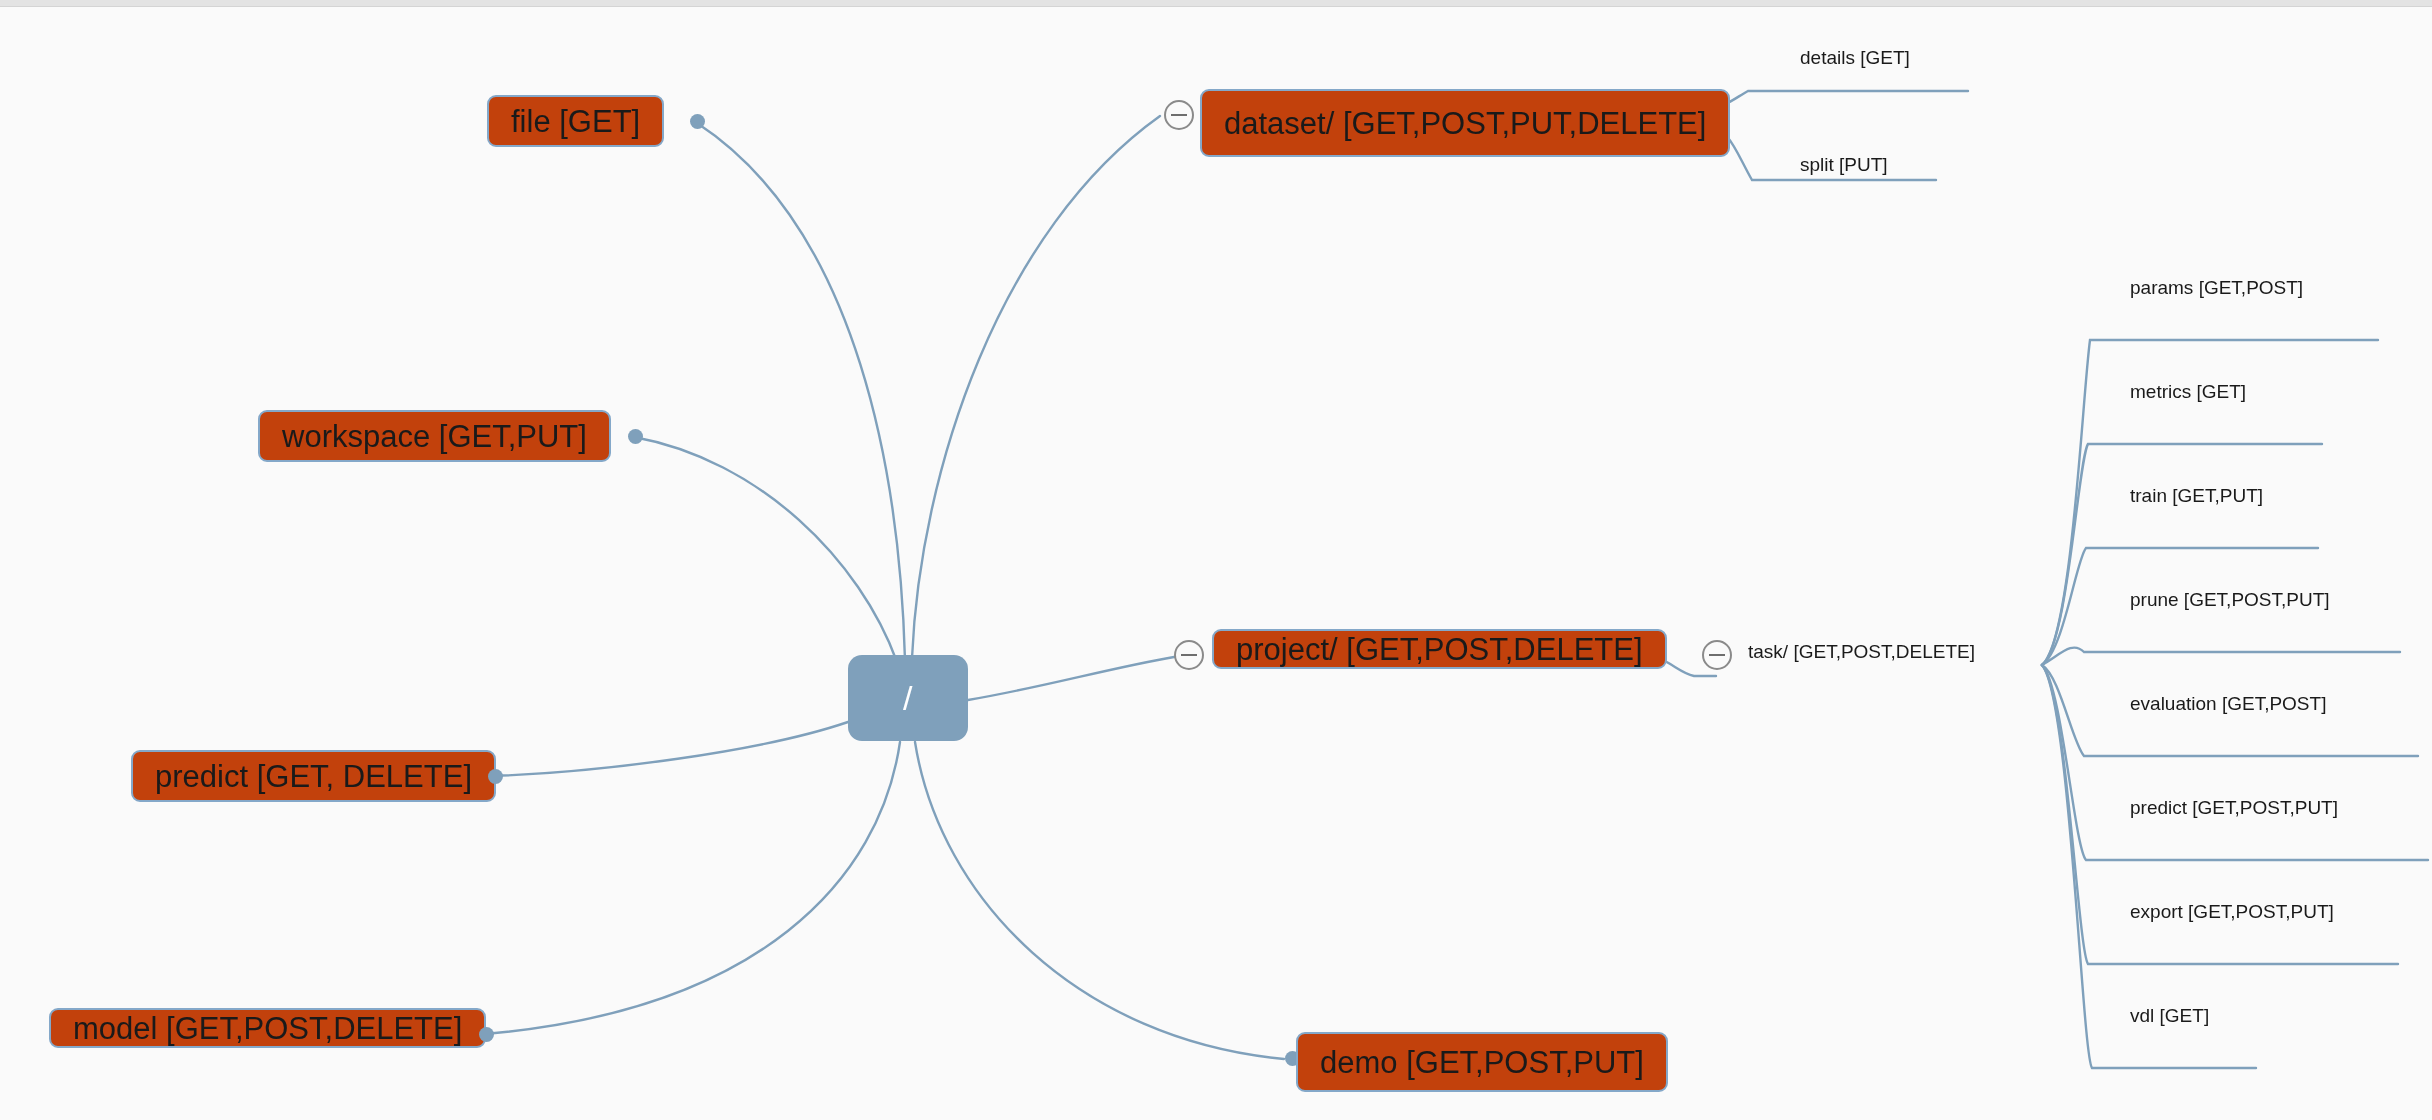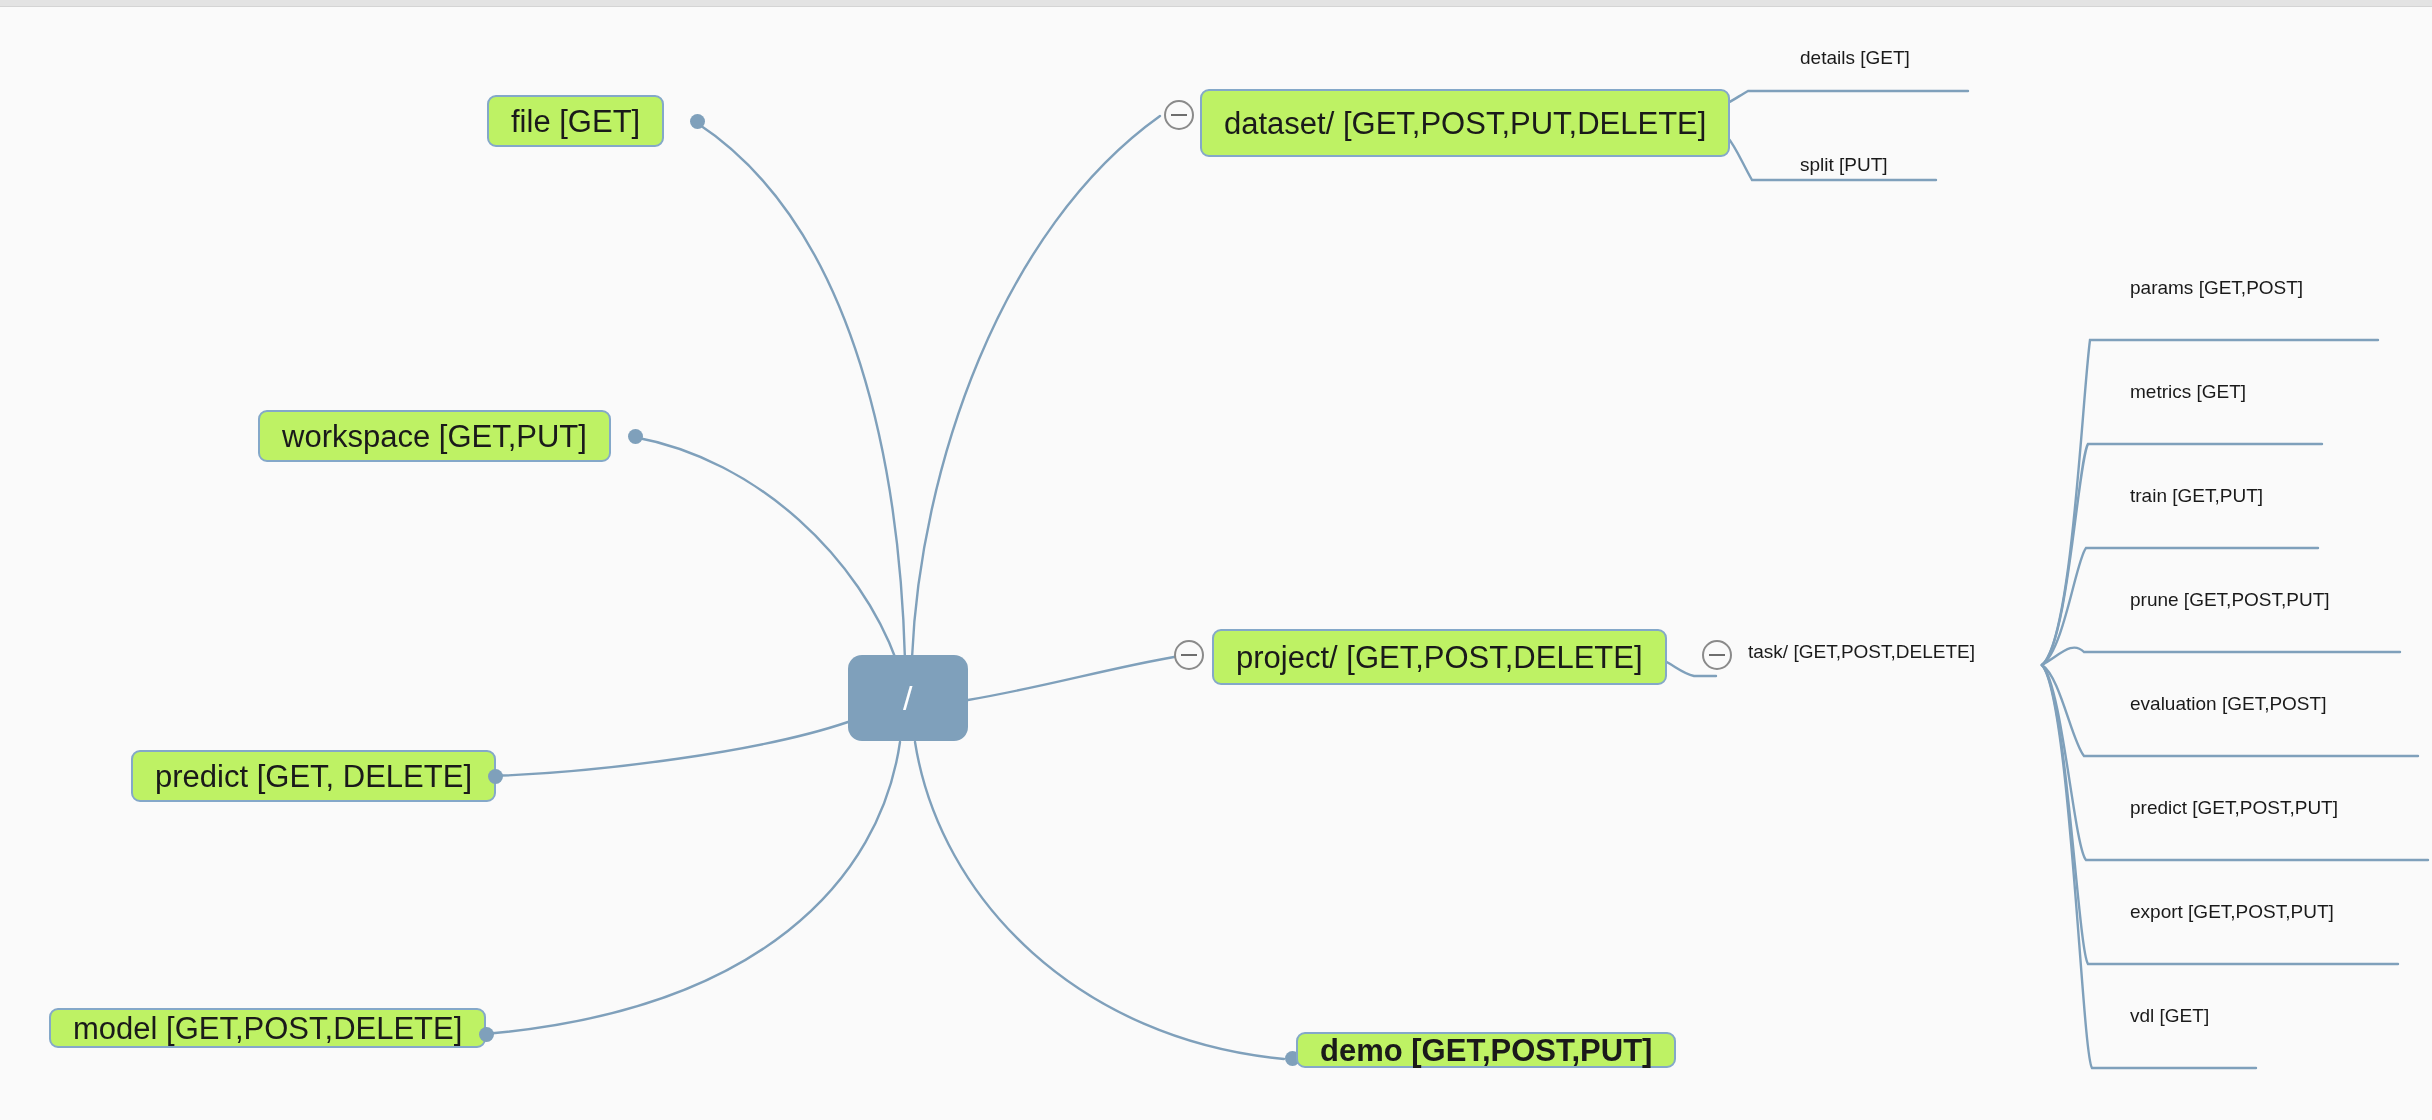--- a/index.html
+++ b/index.html
@@ -42,21 +42,21 @@
     align-items: center;
     justify-content: center;
     color: #ffffff;
     font-size: 34px;
     letter-spacing: 0.5px;
     cursor: pointer;
   }
   
   .box-node {
     position: absolute;
-    background: #bef264;
+    background: #c2410c;
     border: 2px solid #84a8c9;
     border-radius: 9px;
     display: flex;
     align-items: center;
     justify-content: center;
     padding: 0 22px;
     box-sizing: border-box;
     font-size: 31px;
     color: #1a1a1a;
     white-space: nowrap;
@@ -174,21 +174,21 @@
   <div class="leaf-node" style="left:1800px; top:48px;">
     <span>details [GET]</span>
   </div>
 
   <div class="leaf-node" style="left:1800px; top:155px;">
     <span>split [PUT]</span>
   </div>
 
   <div class="collapse-toggle" style="left:1174px; top:640px;"></div>
 
-  <div class="box-node" style="left:1212px; top:629px; height:56px;text-align:center;">
+  <div class="box-node" style="left:1212px; top:629px; height:40px;text-align:center;">
     <span>project/ [GET,POST,DELETE]</span>
   </div>
 
   <div class="collapse-toggle" style="left:1702px; top:640px;"></div>
 
   <div class="leaf-node" style="left:1748px; top:642px;">
     <span>task/ [GET,POST,DELETE]</span>
   </div>
 
   <div class="leaf-node" style="left:2130px; top:278px;">
@@ -218,17 +218,17 @@
   <div class="leaf-node" style="left:2130px; top:902px;">
     <span>export [GET,POST,PUT]</span>
   </div>
 
   <div class="leaf-node" style="left:2130px; top:1006px;">
     <span>vdl [GET]</span>
   </div>
 
   <div class="dot" style="left:1285px; top:1051px;"></div>
 
-  <div class="box-node" style="left:1296px; top:1032px; height:36px;font-weight:bold;">
+  <div class="box-node" style="left:1296px; top:1032px; height:60px;">
     <span>demo [GET,POST,PUT]</span>
   </div>
 
 </div>
 
 </body></html>

